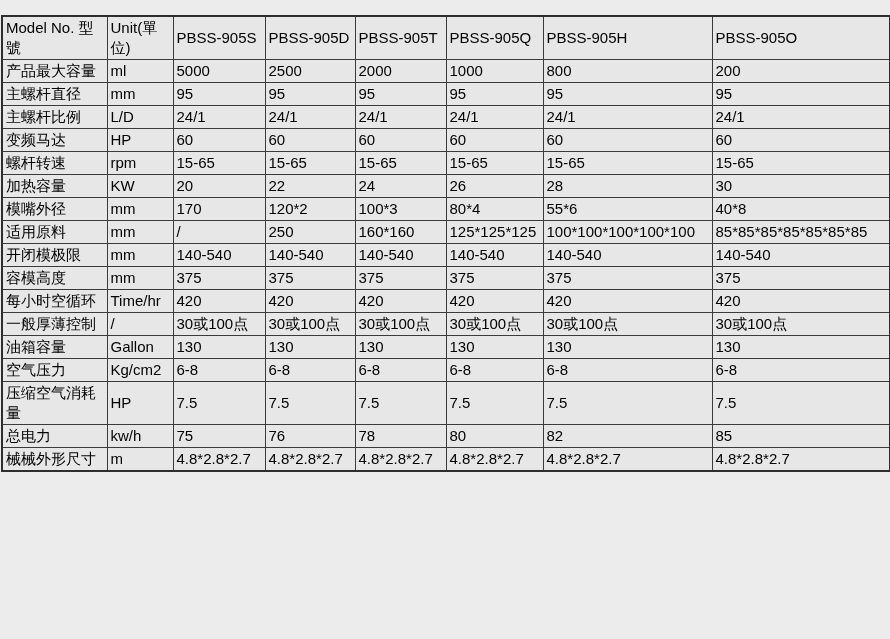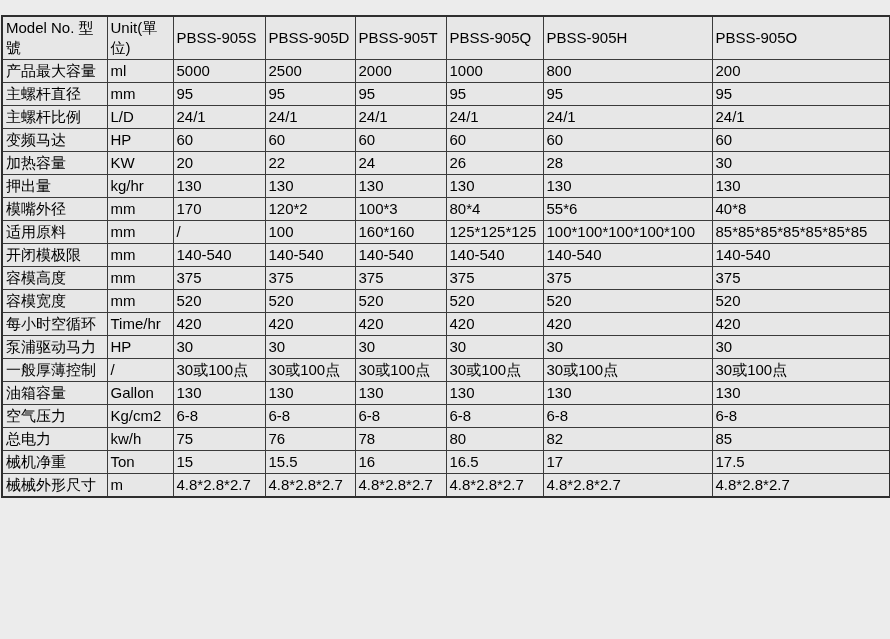--- a/index.html
+++ b/index.html
@@ -111,54 +111,54 @@
         <td>变频马达</td>
         <td>HP</td>
         <td>60</td>
         <td>60</td>
         <td>60</td>
         <td>60</td>
         <td>60</td>
         <td>60</td>
       </tr>
       <tr>
+        <td>螺杆转速</td>
+        <td>rpm</td>
+        <td>15-65</td>
+        <td>15-65</td>
+        <td>15-65</td>
+        <td>15-65</td>
+        <td>15-65</td>
+        <td>15-65</td>
+      </tr>
+      <tr>
         <td>加热容量</td>
         <td>KW</td>
         <td>20</td>
         <td>22</td>
         <td>24</td>
         <td>26</td>
         <td>28</td>
         <td>30</td>
       </tr>
       <tr>
-        <td>押出量</td>
-        <td>kg/hr</td>
-        <td>130</td>
-        <td>130</td>
-        <td>130</td>
-        <td>130</td>
-        <td>130</td>
-        <td>130</td>
-      </tr>
-      <tr>
         <td>模嘴外径</td>
         <td>mm</td>
         <td>170</td>
         <td>120*2</td>
         <td>100*3</td>
         <td>80*4</td>
         <td>55*6</td>
         <td>40*8</td>
       </tr>
       <tr>
         <td>适用原料</td>
         <td>mm</td>
         <td>/</td>
-        <td>100</td>
+        <td>250</td>
         <td>160*160</td>
         <td>125*125*125</td>
         <td>100*100*100*100*100</td>
         <td>85*85*85*85*85*85*85</td>
       </tr>
       <tr>
         <td>开闭模极限</td>
         <td>mm</td>
         <td>140-540</td>
         <td>140-540</td>
@@ -171,50 +171,30 @@
         <td>容模高度</td>
         <td>mm</td>
         <td>375</td>
         <td>375</td>
         <td>375</td>
         <td>375</td>
         <td>375</td>
         <td>375</td>
       </tr>
       <tr>
-        <td>容模宽度</td>
-        <td>mm</td>
-        <td>520</td>
-        <td>520</td>
-        <td>520</td>
-        <td>520</td>
-        <td>520</td>
-        <td>520</td>
-      </tr>
-      <tr>
         <td>每小时空循环</td>
         <td>Time/hr</td>
         <td>420</td>
         <td>420</td>
         <td>420</td>
         <td>420</td>
         <td>420</td>
         <td>420</td>
       </tr>
       <tr>
-        <td>泵浦驱动马力</td>
-        <td>HP</td>
-        <td>30</td>
-        <td>30</td>
-        <td>30</td>
-        <td>30</td>
-        <td>30</td>
-        <td>30</td>
-      </tr>
-      <tr>
         <td>一般厚薄控制</td>
         <td>/</td>
         <td>30或100点</td>
         <td>30或100点</td>
         <td>30或100点</td>
         <td>30或100点</td>
         <td>30或100点</td>
         <td>30或100点</td>
       </tr>
       <tr>
@@ -229,42 +209,42 @@
       </tr>
       <tr>
         <td>空气压力</td>
         <td>Kg/cm2</td>
         <td>6-8</td>
         <td>6-8</td>
         <td>6-8</td>
         <td>6-8</td>
         <td>6-8</td>
         <td>6-8</td>
+      </tr>
+      <tr>
+        <td>压缩空气消耗量</td>
+        <td>HP</td>
+        <td>7.5</td>
+        <td>7.5</td>
+        <td>7.5</td>
+        <td>7.5</td>
+        <td>7.5</td>
+        <td>7.5</td>
       </tr>
       <tr>
         <td>总电力</td>
         <td>kw/h</td>
         <td>75</td>
         <td>76</td>
         <td>78</td>
         <td>80</td>
         <td>82</td>
         <td>85</td>
       </tr>
       <tr>
-        <td>械机净重</td>
-        <td>Ton</td>
-        <td>15</td>
-        <td>15.5</td>
-        <td>16</td>
-        <td>16.5</td>
-        <td>17</td>
-        <td>17.5</td>
-      </tr>
-      <tr>
         <td>械械外形尺寸</td>
         <td>m</td>
         <td>4.8*2.8*2.7</td>
         <td>4.8*2.8*2.7</td>
         <td>4.8*2.8*2.7</td>
         <td>4.8*2.8*2.7</td>
         <td>4.8*2.8*2.7</td>
         <td>4.8*2.8*2.7</td>
       </tr>
     </tbody>

